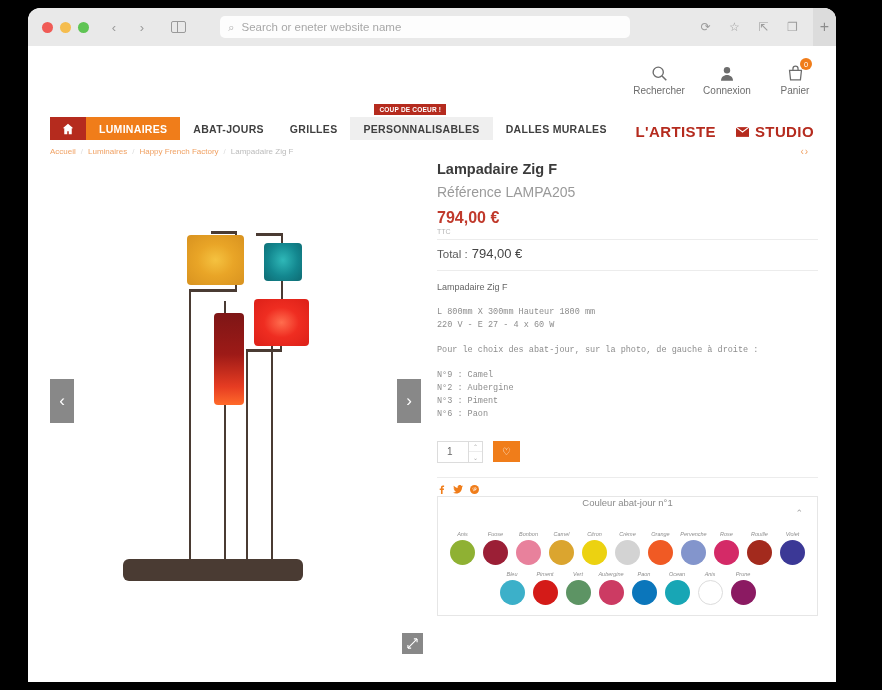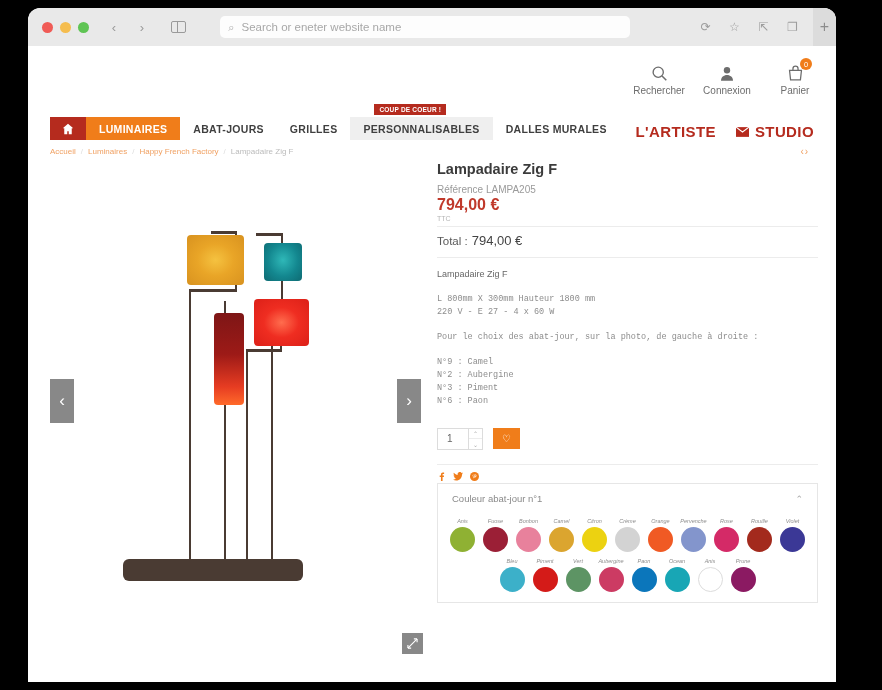--- a/index.html
+++ b/index.html
@@ -205,21 +205,21 @@
   .rod-h { position: absolute; background: #4a3b33; height: 2.5px; }
   .shade { position: absolute; border-radius: 4px; }
   .base {
     position: absolute; left: 12px; bottom: 0;
     width: 180px; height: 22px;
     background: #4a3b33; border-radius: 6px;
   }
 
   
   .p-title { font-size: 14.5px; font-weight: 700; color: #3b3b3b; margin-bottom: 7px; }
-  .p-ref { font-size: 10px; color: #9a9a9a; margin-bottom: 1px; }
+  .p-ref { font-size: 14px; color: #9a9a9a; margin-bottom: 9px; }
   .p-price { font-size: 16px; font-weight: 700; color: #c0392b; }
   .p-ttc { font-size: 7px; color: #b5b5b5; margin-top: 1px; }
   .divider { height: 1px; background: #ececec; margin: 4px 0 6px; }
   .p-total { font-size: 11.5px; color: #5a5a5a; }
   .p-total .amt { font-size: 13px; color: #444; margin-left: 4px;}
 
   .desc { margin-top: 12px; font-size: 8.5px; color: #8d8d8d; line-height: 1.05;}
   .desc .dtitle { font-size: 9px; color: #666; margin-bottom: 16px; font-weight: 400;}
   .desc p { margin-bottom: 4px; font-family: Liberation Mono, monospace; }
   .desc .gap { height: 12px; }
@@ -250,21 +250,21 @@
 
   .perso-title {
     text-align:center; font-size: 10.5px; color:#6e6e6e;
     margin-top: 17px; margin-bottom: 10px;
   }
   .accordion {
     border: 1px solid #e6e6e6; background:#fff;
   }
   .acc-head {
     height: 30px; display:flex; align-items:center;
-    padding: 0 14px; font-size: 9.5px; color:#8a8a8a;
+    padding: 0 14px; font-size: 9.5px; color:#8a8a8a;flex-direction:column;
   }
   .acc-chev { margin-left:auto; color:#a5a5a5; font-size: 9px; }
   .acc-body { padding: 4px 10px 10px; }
   .swatch-row {
     display:flex; justify-content:center; gap: 4px; flex-wrap: nowrap;
   }
   .swatch { width: 29px; display:flex; flex-direction:column; align-items:center; }
   .sw-label {
     font-size: 5.5px; color:#8d8d8d; margin-bottom: 3px;
     font-style: italic; white-space: nowrap;

